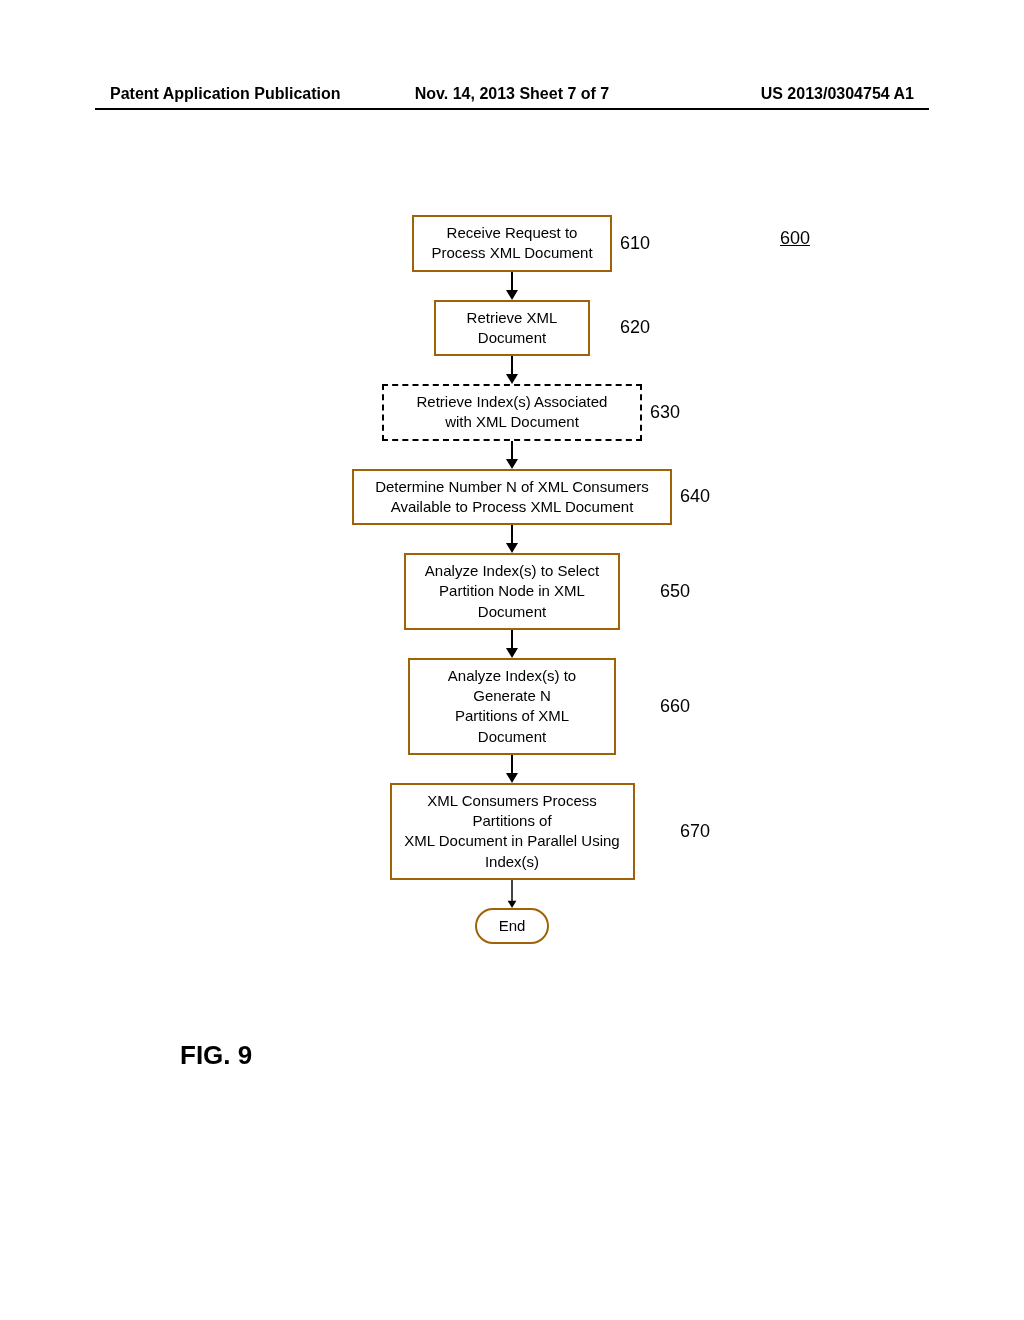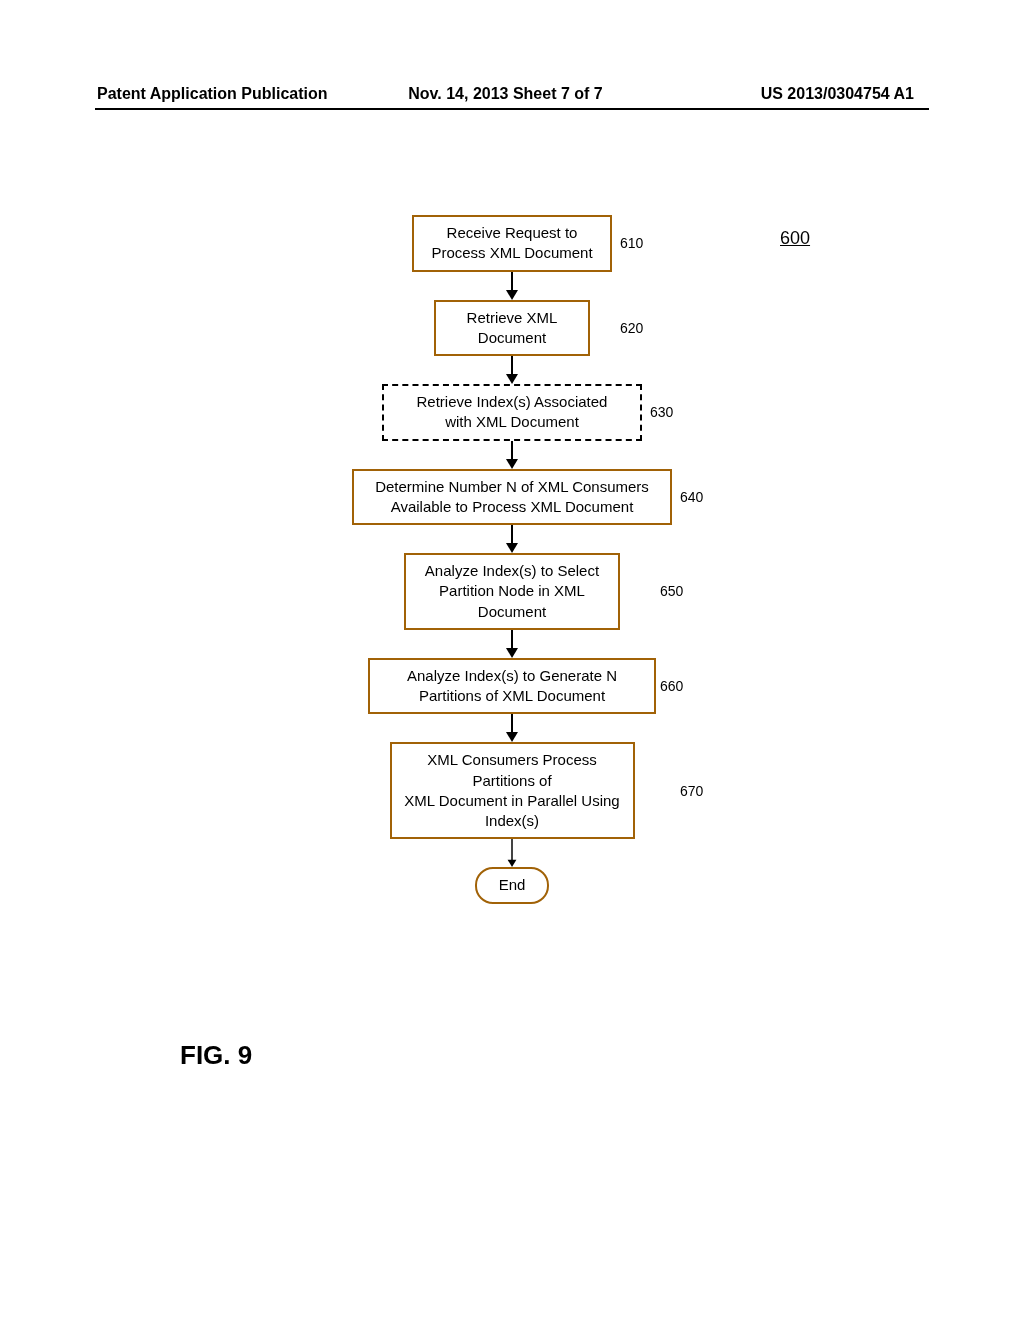--- a/index.html
+++ b/index.html
@@ -6,21 +6,21 @@
     body {
       width: 1024px;
       height: 1320px;
       background: #fff;
       font-family: Arial, Helvetica, sans-serif;
       position: relative;
     }
     .header {
       position: absolute;
       top: 85px;
-      left: 97px;
+      left: 110px;
       right: 110px;
       display: flex;
       justify-content: space-between;
       font-size: 16px;
       font-weight: bold;
     }
     .header-left { }
     .header-center { position: absolute; left: 50%; transform: translateX(-50%); }
     .header-right { }
     .hr-line {
@@ -59,21 +59,21 @@
       background: #fff;
     }
     .node.dashed {
       border: 2px dashed #000;
     }
     .node.rounded {
       border-radius: 18px;
       padding: 6px 22px;
     }
     .ref {
-      font-size: 14px;
+      font-size: 18px;
       position: absolute;
     }
     .arrow-col {
       display: flex;
       justify-content: center;
       width: 100%;
     }
     .arrow {
       display: block;
     }
@@ -150,21 +150,21 @@
     <span class="ref" style="left:660px">650</span>
   </div>
   <div class="arrow-col">
     <svg class="arrow" width="20" viewBox="0 0 20 28">
         <line x1="10" y1="0" x2="10" y2="20" stroke="#000" stroke-width="2"></line>
         <polygon points="10,28 4,18 16,18" fill="#000"></polygon>
       </svg>
   </div>
 
   <div class="node-row">
-    <div class="node" style="width:288px">Analyze Index(s) to Generate N<br>Partitions of XML Document</div>
+    <div class="node" style="width:208px">Analyze Index(s) to Generate N<br>Partitions of XML Document</div>
     <span class="ref" style="left:660px">660</span>
   </div>
   <div class="arrow-col">
     <svg class="arrow" width="20" viewBox="0 0 20 28">
         <line x1="10" y1="0" x2="10" y2="20" stroke="#000" stroke-width="2"></line>
         <polygon points="10,28 4,18 16,18" fill="#000"></polygon>
       </svg>
   </div>
 
   <div class="node-row">

